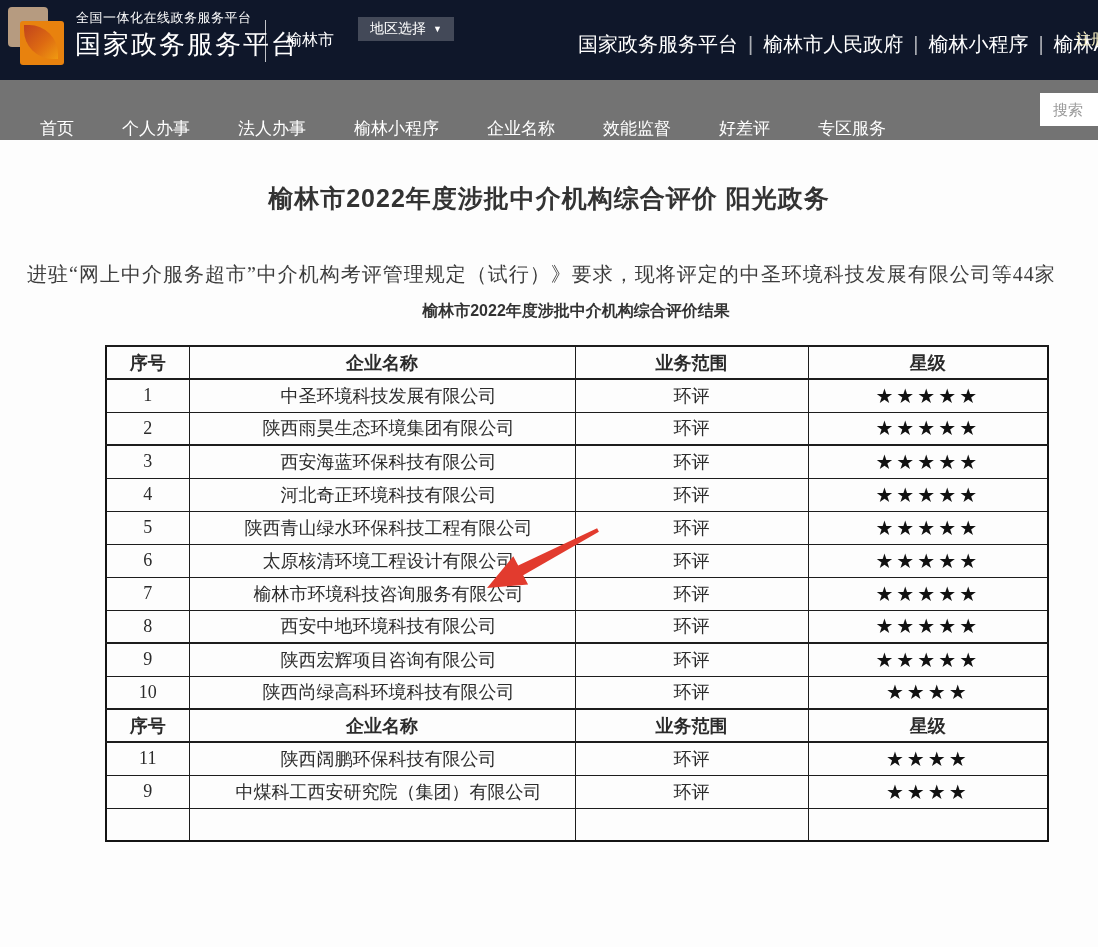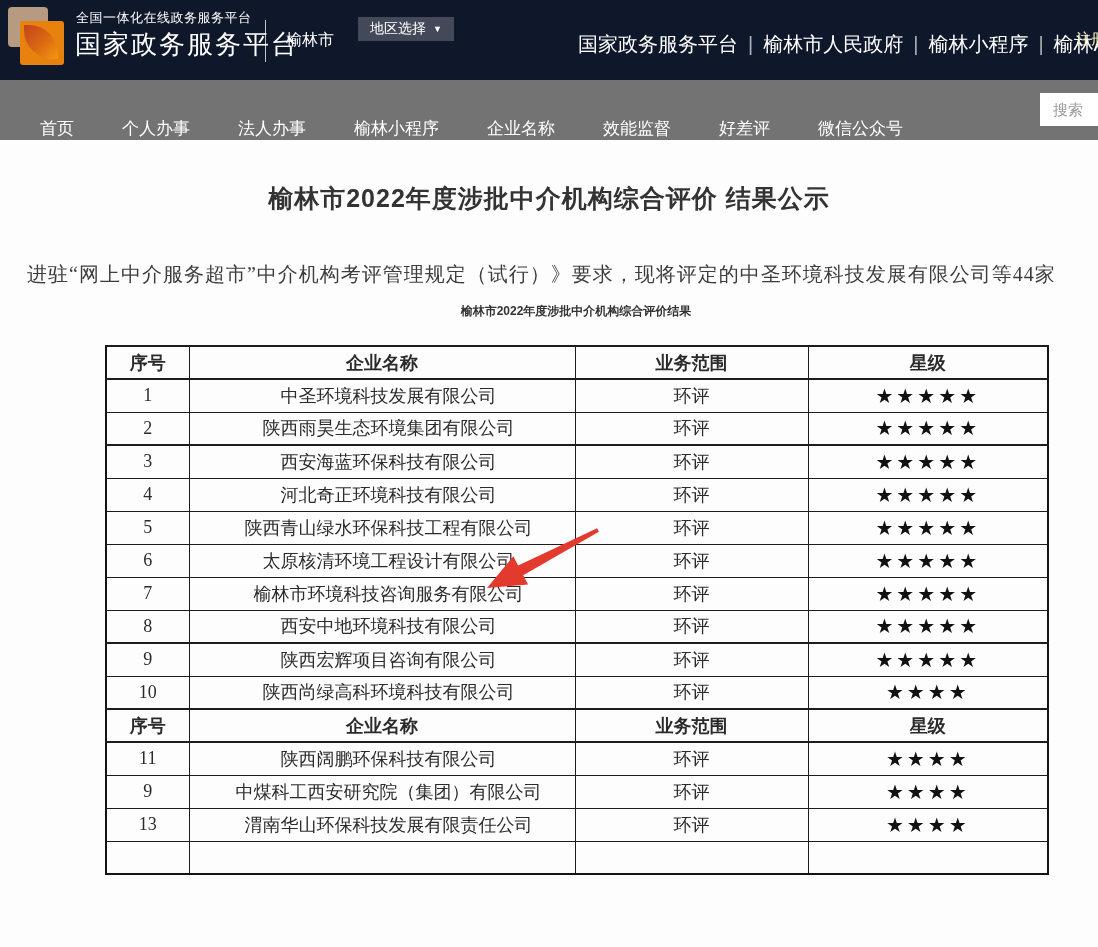--- a/index.html
+++ b/index.html
@@ -38,21 +38,21 @@
   .searchbox::placeholder { color:#9a9a9a; opacity:1; }
   
   .content { position:relative; }
   .doc-title { margin-top:42px; text-align:center; font-size:25px; font-weight:bold;
     color:#333; letter-spacing:1px; }
   .para { margin-top:36px; padding-left:27px;
     font-family:"Liberation Serif", serif; font-size:20px; color:#3d3d3d; }
   .para p { white-space:nowrap; line-height:46px; letter-spacing:1px; }
   .para p.indent { text-indent:63px; }
   .tbl-caption { width:942px; margin:3px 0 0 105px; text-align:center;
-    font-size:12px; font-weight:bold; color:#333; line-height:22px; }
+    font-size:16px; font-weight:bold; color:#333; line-height:22px; }
   table.eval { border-collapse:collapse; margin:23px 0 0 105px; width:942px;
     border:2px solid #141414; table-layout:fixed;
     font-family:"Liberation Serif", serif; }
   table.eval td { border:1px solid #1d1d1d; height:33px; font-size:18px; color:#2b2b2b;
     text-align:center; overflow:hidden; white-space:nowrap; }
   table.eval td.name { text-align:center; padding-left:13px; }
   table.eval td.stars { font-family:"DejaVu Sans", sans-serif; font-size:20px; letter-spacing:3px; color:#111; }
   table.eval tr.head td { font-weight:bold; font-size:18px;
     border-top-width:2px; border-bottom-width:2px; text-align:center; }
   table.eval tr.thick-top td { border-top-width:2px; }
@@ -82,26 +82,26 @@
 </header>
 
 <nav class="mainnav">
   <div class="nav-item">首页</div>
     <div class="nav-item">个人办事</div>
     <div class="nav-item">法人办事</div>
     <div class="nav-item">榆林小程序</div>
     <div class="nav-item">企业名称</div>
     <div class="nav-item">效能监督</div>
     <div class="nav-item">好差评</div>
-    <div class="nav-item">微信公众号</div>
+    <div class="nav-item">专区服务</div>
     <input class="searchbox" type="text" placeholder="搜索" style="">
 </nav>
 
 <main class="content">
-  <h1 class="doc-title">榆林市2022年度涉批中介机构综合评价 结果公示</h1>
+  <h1 class="doc-title">榆林市2022年度涉批中介机构综合评价 阳光政务</h1>
   <div class="para">
     <p>进驻“网上中介服务超市”中介机构考评管理规定（试行）》要求，现将评定的中圣环境科技发展有限公司等44家</p>
   </div>
   <div class="tbl-caption">榆林市2022年度涉批中介机构综合评价结果</div>
 
   <table class="eval">
     <colgroup>
       <col style="width:83px">
         <col style="width:386px">
         <col style="width:233px">
@@ -186,26 +186,20 @@
           <td class="scope">环评</td>
           <td class="stars">★★★★</td>
         </tr>
         <tr>
           <td class="no">9</td>
           <td class="name">中煤科工西安研究院（集团）有限公司</td>
           <td class="scope">环评</td>
           <td class="stars">★★★★</td>
         </tr>
         <tr>
-          <td class="no">13</td>
-          <td class="name">渭南华山环保科技发展有限责任公司</td>
-          <td class="scope">环评</td>
-          <td class="stars">★★★★</td>
-        </tr>
-        <tr>
           <td class="no"></td>
           <td class="name"></td>
           <td class="scope"></td>
           <td class="stars"></td>
         </tr>
       </tbody>
   </table>
 </main>
 
 <svg class="arrow-layer" viewBox="0 0 1098 947" xmlns="http://www.w3.org/2000/svg">

